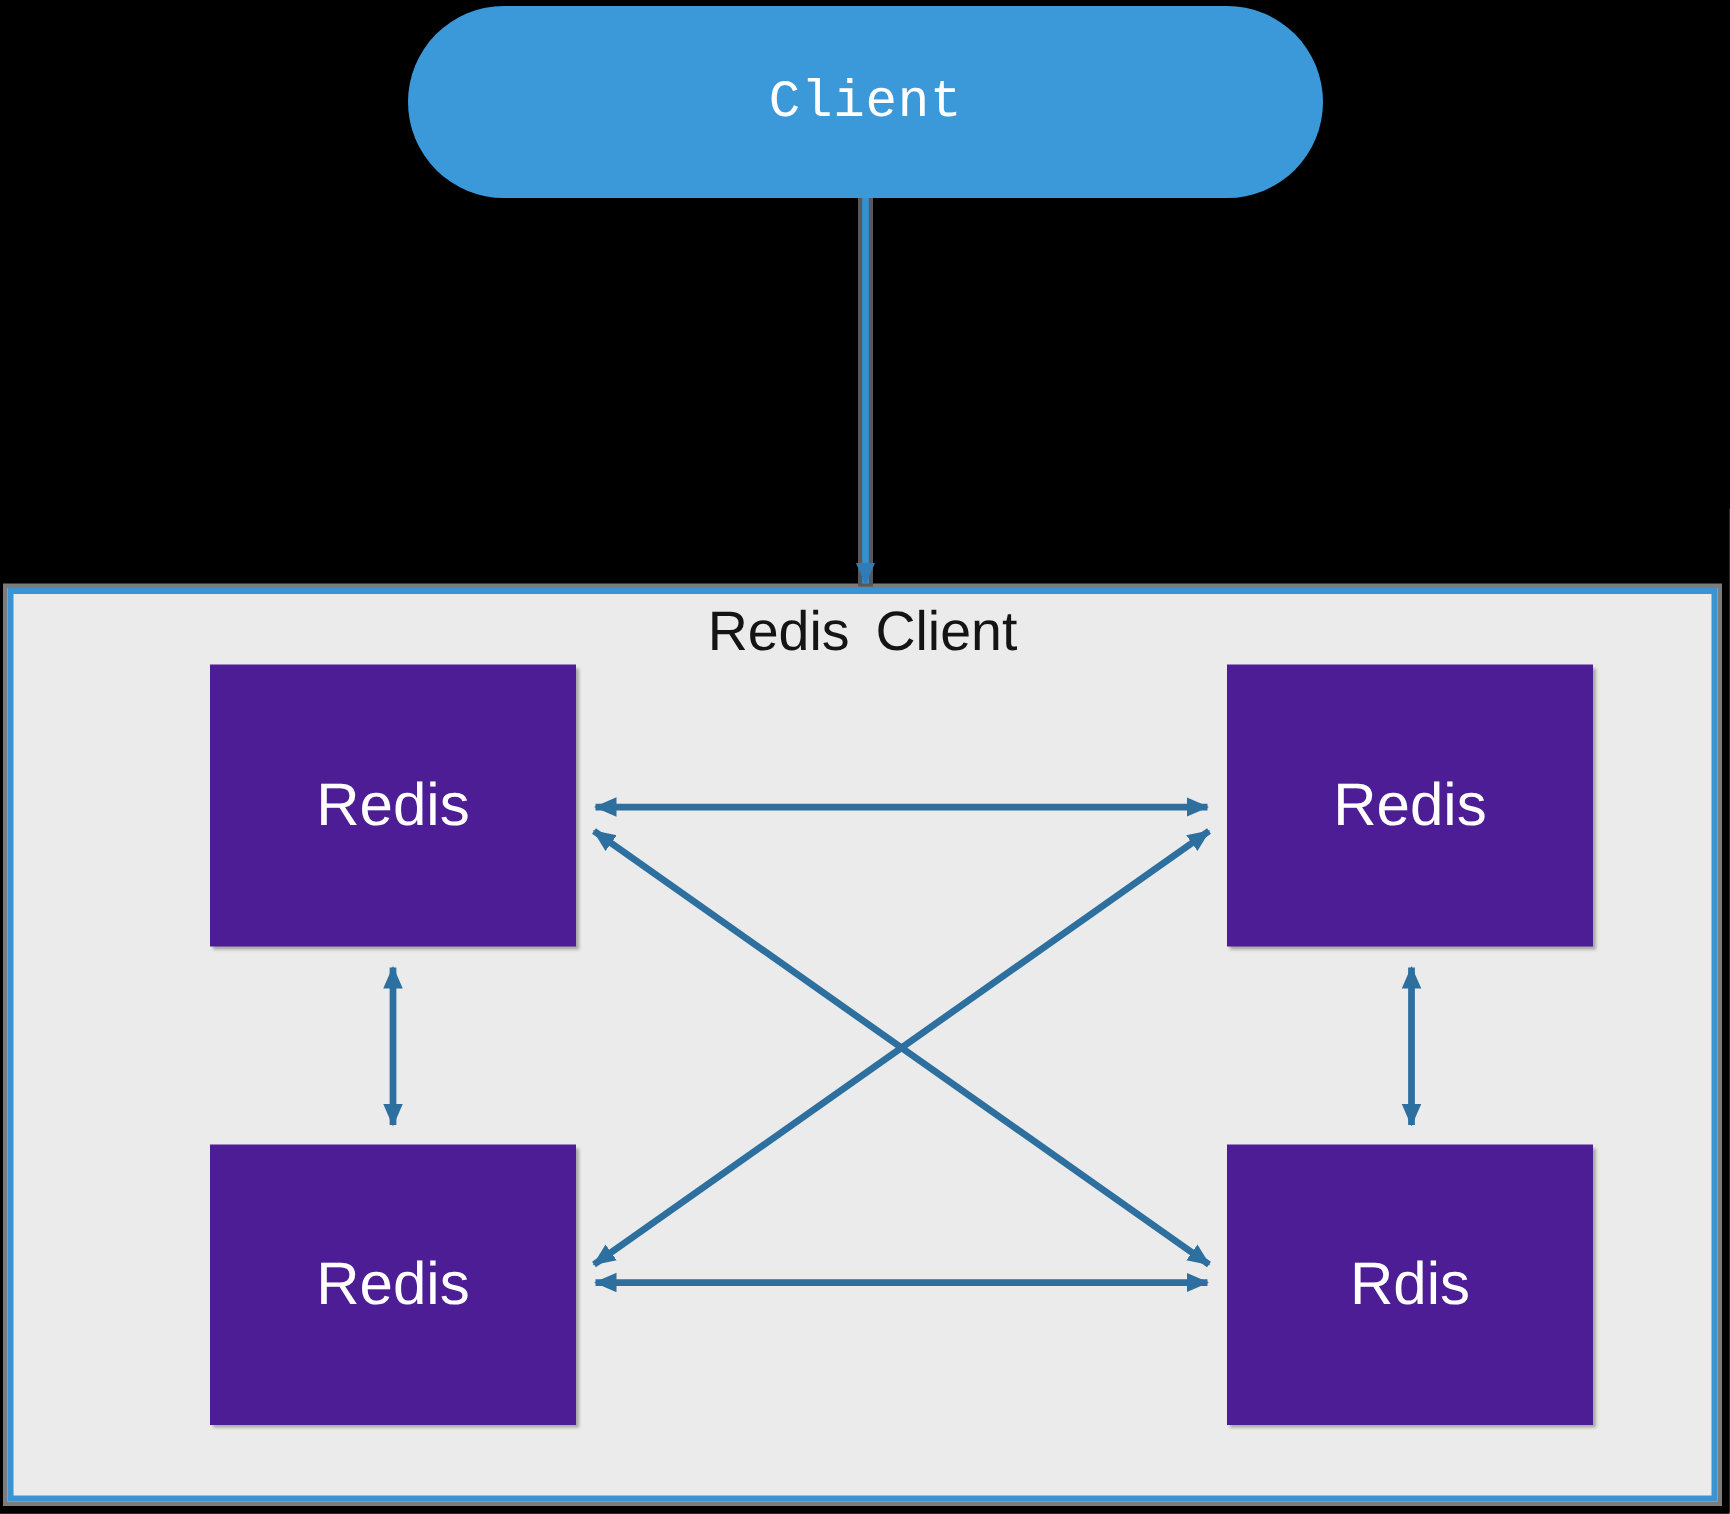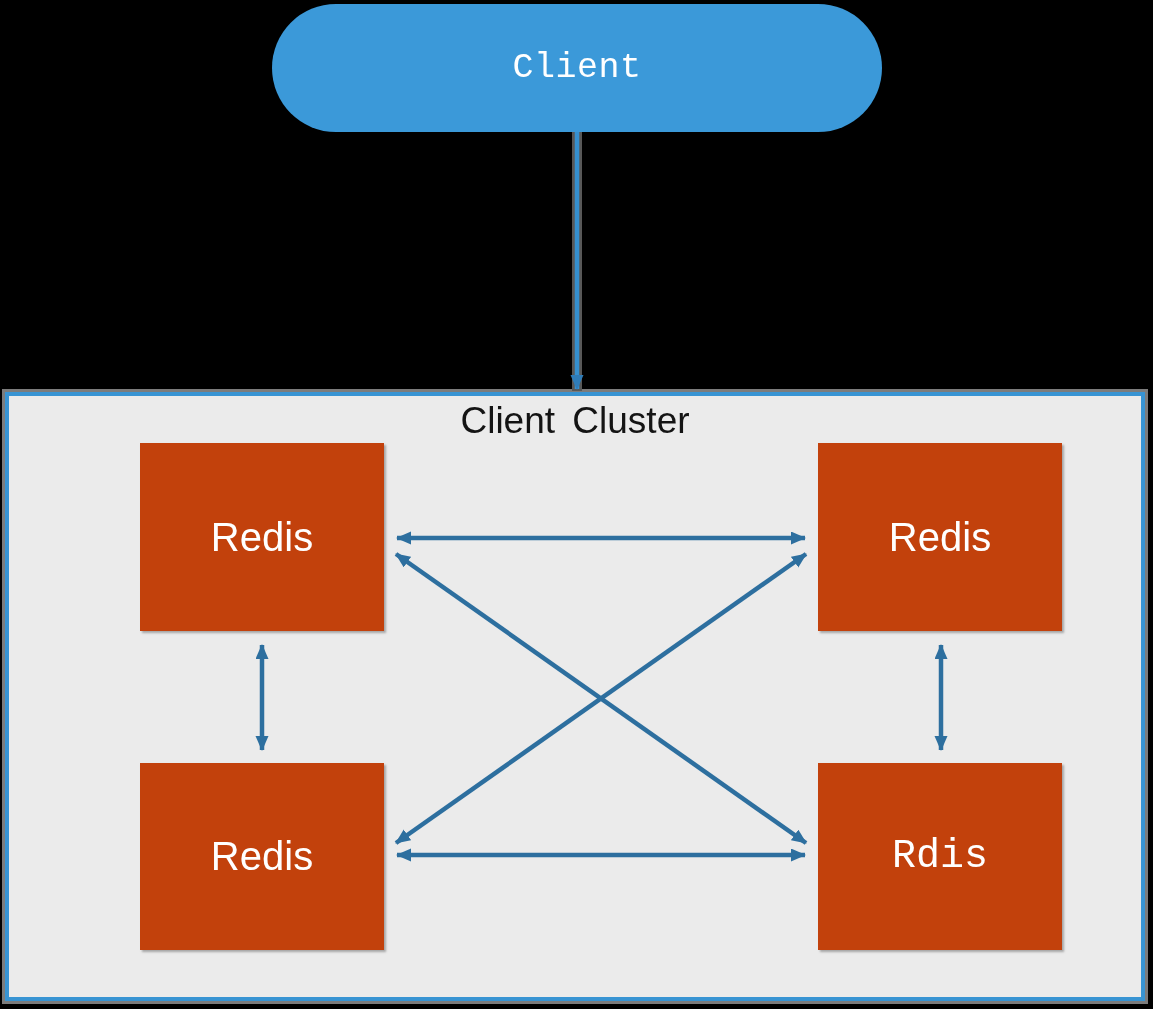--- a/index.html
+++ b/index.html
@@ -60,35 +60,35 @@
     font-size: 37px;
     word-spacing: 7px;
     z-index: 2;
   }
 
   
   .node {
     position: absolute;
     width: 244px;
     height: 188px;
-    background: #c2410c;
+    background: #4c1d95;
     box-shadow: 2px 2px 2px rgba(110,110,110,0.55);
     display: flex;
     align-items: center;
     justify-content: center;
     z-index: 2;
   }
   .node span {
     color: #ffffff;
     font-size: 40px;
   }
   .node-tl { left: 131px; top: 47px; }
   .node-tr { left: 809px; top: 47px; }
   .node-bl { left: 131px; top: 367px; height: 187px; }
-  .node-br { left: 809px; top: 367px; height: 187px; font-family: Liberation Mono, monospace; }
+  .node-br { left: 809px; top: 367px; height: 187px; }
 
   
   .connector-layer {
     position: absolute;
     left: 0;
     top: 0;
     width: 1153px;
     height: 1009px;
     z-index: 3;
     pointer-events: none;
@@ -97,21 +97,21 @@
 </head>
 <body>
 
 <div class="stage">
 
   <div class="client-pill">
     <span>Client</span>
   </div>
 
   <div class="cluster-box">
-    <div class="cluster-title">Client Cluster</div>
+    <div class="cluster-title">Redis Client</div>
 
     <div class="node node-tl">
       <span>Redis</span>
     </div>
     <div class="node node-tr">
       <span>Redis</span>
     </div>
     <div class="node node-bl">
       <span>Redis</span>
     </div>

